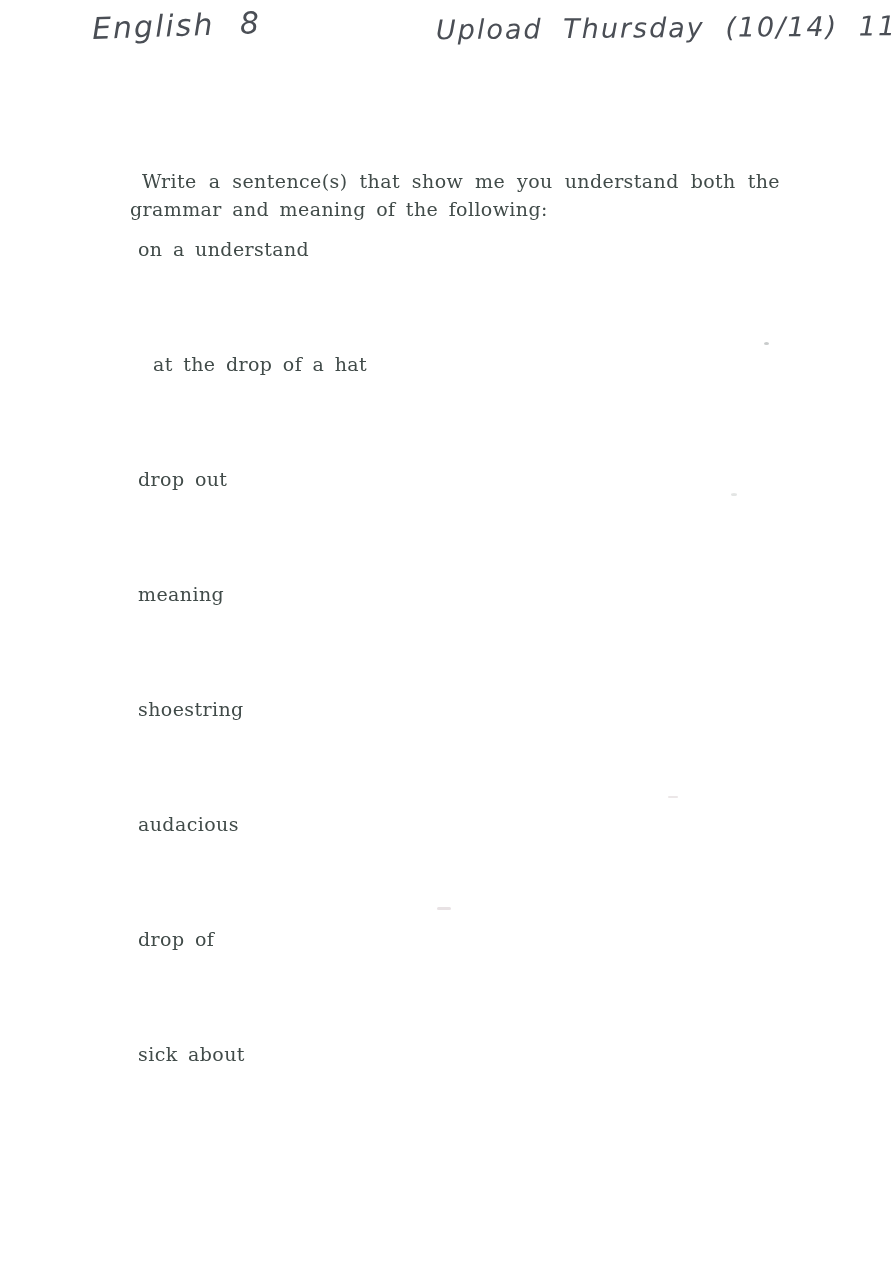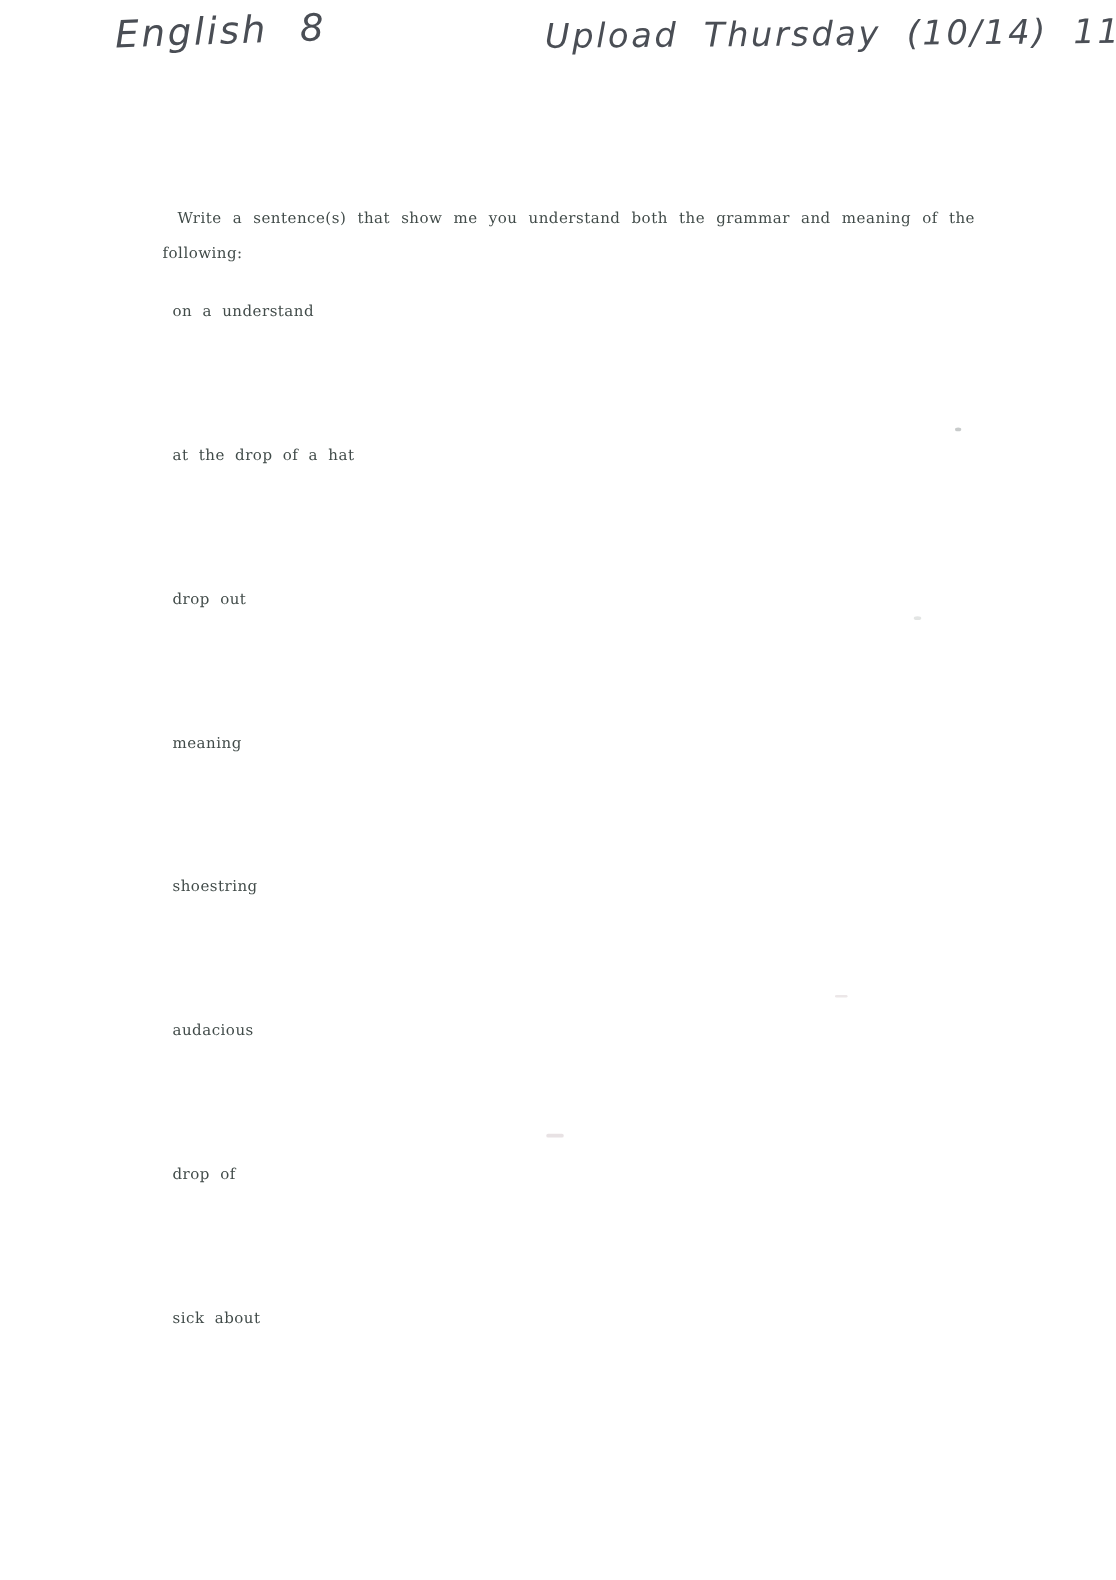--- a/index.html
+++ b/index.html
@@ -36,41 +36,41 @@
     left: 436px;
     top: 12px;
     font-size: 27px;
     transform: rotate(-0.5deg);
     word-spacing: 10px;
   }
 
   
   .typed {
     color: #414b49;
-    font-size: 12px;
+    font-size: 19px;
     letter-spacing: 0.4px;
     word-spacing: 4px;
   }
   .instructions {
     position: absolute;
     left: 130px;
     top: 148px;
     width: 650px;
     line-height: 28px;
     text-align: justify;
     text-indent: 12px;
   }
   .item {
     position: absolute;
     left: 138px;
     line-height: 22px;
     white-space: nowrap;
   }
   .item-0 { top: 238px; }
-  .item-1 { top: 353px; }
+  .item-1 { top: 353px; margin-left: 15px; }
   .item-2 { top: 468px; }
   .item-3 { top: 583px; }
   .item-4 { top: 698px; }
   .item-5 { top: 813px; }
   .item-6 { top: 928px; }
   .item-7 { top: 1043px; }
 
   
   .speck {
     position: absolute;

